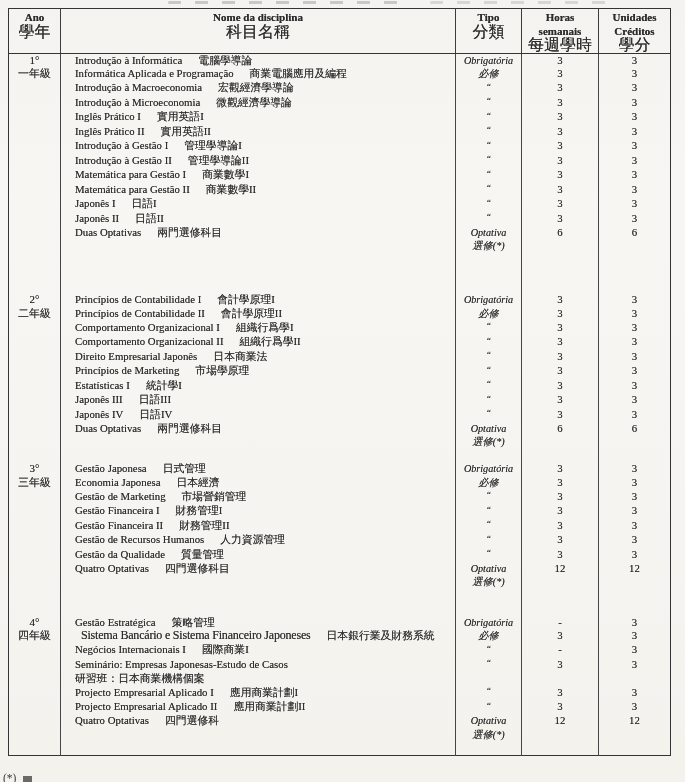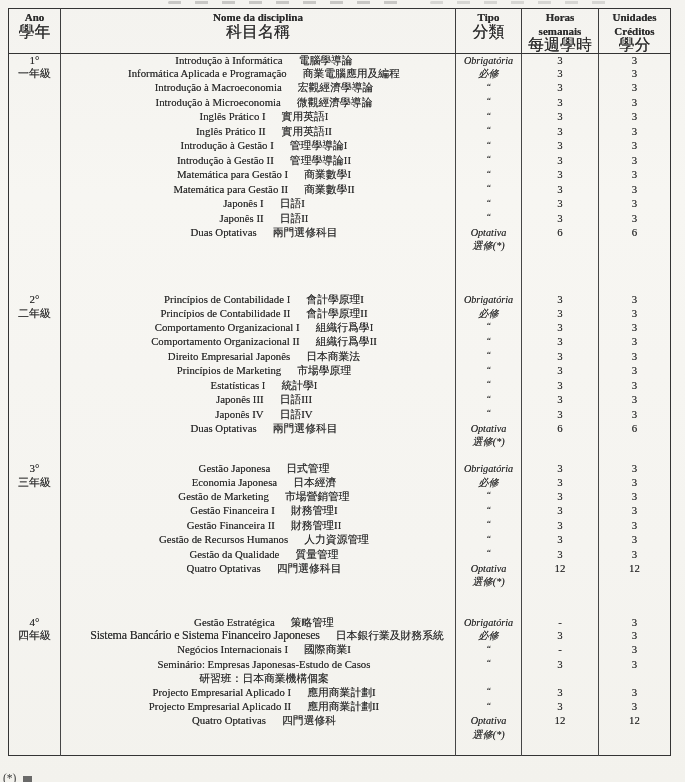--- a/index.html
+++ b/index.html
@@ -36,21 +36,21 @@
   thead th:first-child{border-left:none;}
   thead .zh{font-weight:normal;font-size:16px;}
   tbody td{
     border-left:1px solid #464646;
     padding:0 2px;height:13.5px;line-height:13.5px;
     font-size:10.8px;white-space:nowrap;overflow:hidden;
     text-shadow:0 0 .4px rgba(50,50,50,.7);
   }
   tbody td:first-child{border-left:none;}
   td.c-ano{text-align:center;font-size:11px;}
-  td.c-nome{padding-left:14px;text-align:center;}
+  td.c-nome{padding-left:14px;}
   td.c-tipo{text-align:center;font-size:10.2px;font-style:italic;}
   td.c-num{text-align:center;}
   span.zh-name{margin-left:16px;}
   span.zh-name.flush{margin-left:0;}
   span.pt-small{font-size:12px;letter-spacing:-0.2px;margin-left:6px;}
   td .ditto{font-size:9px;position:relative;top:-2px;}
   .footnote{
     position:absolute;left:3px;top:772px;
     font-size:11.5px;color:#3a3a3a;filter:blur(.3px);
   }

